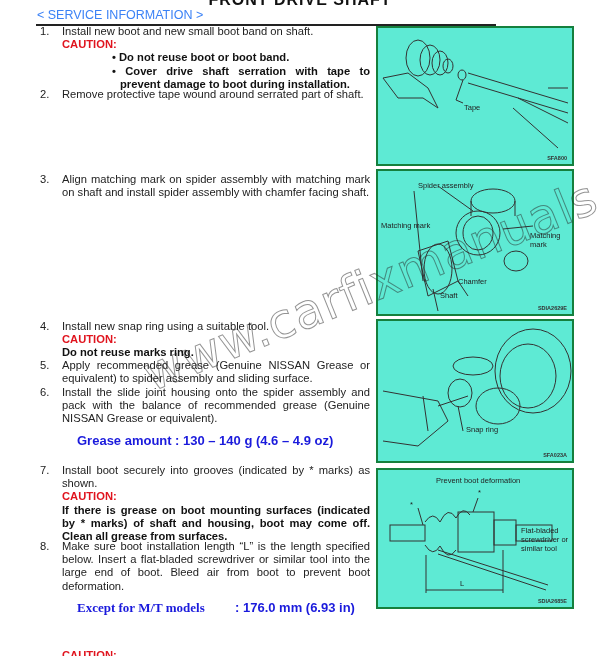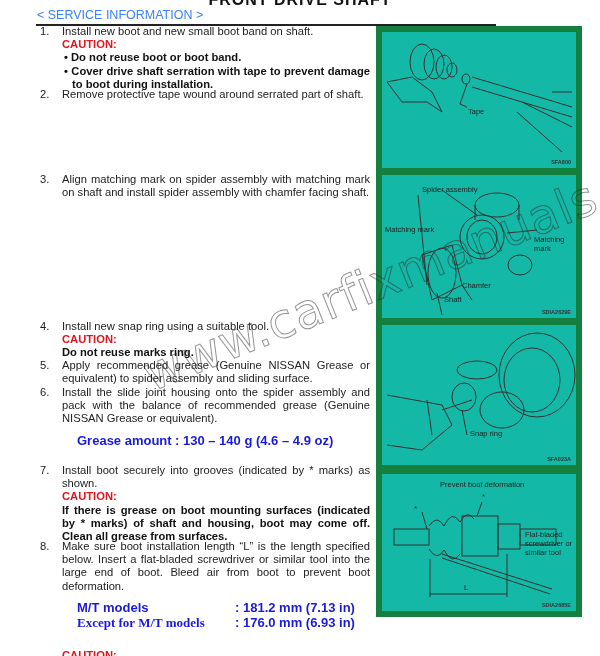--- a/index.html
+++ b/index.html
@@ -5,24 +5,24 @@
   html,body{margin:0;padding:0;background:#fff;}
   body{width:600px;height:656px;overflow:hidden;position:relative;font-family:"Liberation Sans",sans-serif;color:#222;}
   .top-title{position:absolute;left:0;top:-9px;width:600px;text-align:center;font-weight:bold;font-size:16px;letter-spacing:1px;color:#111;}
   .section-header{position:absolute;left:37px;top:8px;font-size:12.5px;color:#3b82f6;}
   .rule{position:absolute;left:36px;top:24px;width:460px;height:2px;background:#222;}
   .step{position:absolute;left:40px;font-size:11.2px;line-height:13.2px;width:330px;}
   .num{position:absolute;left:0;top:0;}
   .body{margin-left:22px;text-align:justify;}
   .caution{color:#e0141e;font-weight:bold;}
   .bold{font-weight:bold;color:#111;}
-  .bullet{padding-left:10px;text-indent:-8px;font-weight:bold;color:#111;}
+  .bullet{padding-left:10px;text-indent:-8px;font-weight:bold;color:#111;margin-left:48px;}
   .spec{color:#1a1adc;font-weight:bold;font-size:13px;}
   .spec-row{display:flex;}
-  .figure{position:absolute;left:376px;width:194px;border:6px solid #15803d;background:#14b8a6;overflow:hidden;}
+  .figure{position:absolute;left:376px;width:194px;border:2px solid #15803d;background:#5eead4;overflow:hidden;}
   .fig-code{position:absolute;right:5px;bottom:3px;font-size:5.5px;color:#333;font-weight:bold;}
   .fig-label{position:absolute;font-size:7.5px;color:#222;line-height:9px;}
   .watermark{position:absolute;left:150px;top:235px;font-size:48px;color:rgba(60,60,60,0.55);transform:rotate(-20deg);transform-origin:left top;font-family:"DejaVu Sans",sans-serif;letter-spacing:1px;pointer-events:none;white-space:nowrap;-webkit-text-stroke:1px rgba(40,40,40,0.5);color:transparent;}
 </style>
 </head>
 <body>
 
 <div class="top-title">FRONT DRIVE SHAFT</div>
 <div class="section-header">&lt; SERVICE INFORMATION &gt;</div>
 <div class="rule"></div>
@@ -81,24 +81,20 @@
     <div class="bold">If there is grease on boot mounting surfaces (indicated by * marks) of shaft and housing, boot may come off. Clean all grease from surfaces.</div>
   </div>
 </div>
 
 <div class="step" style="top:540px;">
   <span class="num">8.</span>
   <div class="body">Make sure boot installation length “L” is the length specified below. Insert a flat-bladed screwdriver or similar tool into the large end of boot. Bleed air from boot to prevent boot deformation.</div>
 </div>
 
 <div class="step spec" style="top:600px;left:77px;width:300px;line-height:15px;">
-  <div class="spec-row">
-    <span style="width:158px;">M/T models</span>
-    <span>: 181.2 mm (7.13 in)</span>
-  </div>
   <div class="spec-row">
     <span style="width:158px;font-family:Liberation Serif, serif;">Except for M/T models</span>
     <span>: 176.0 mm (6.93 in)</span>
   </div>
 </div>
 
 <div class="step caution" style="top:649px;left:62px;">CAUTION:</div>
 
 <div class="figure" style="top:26px;height:136px;">
   <svg width="194" height="136">

